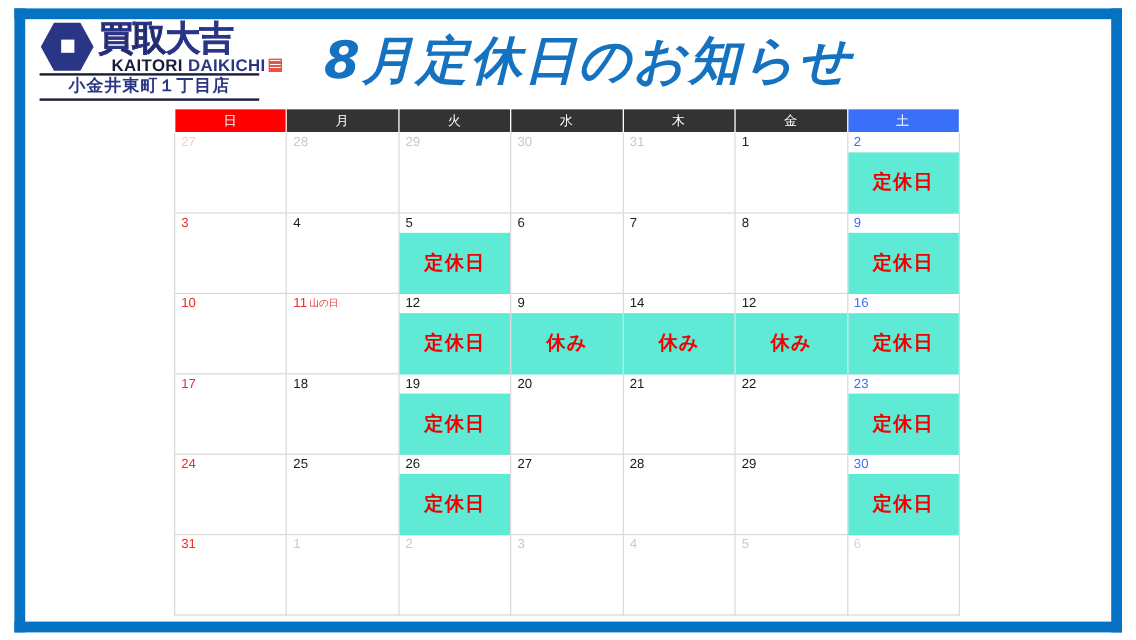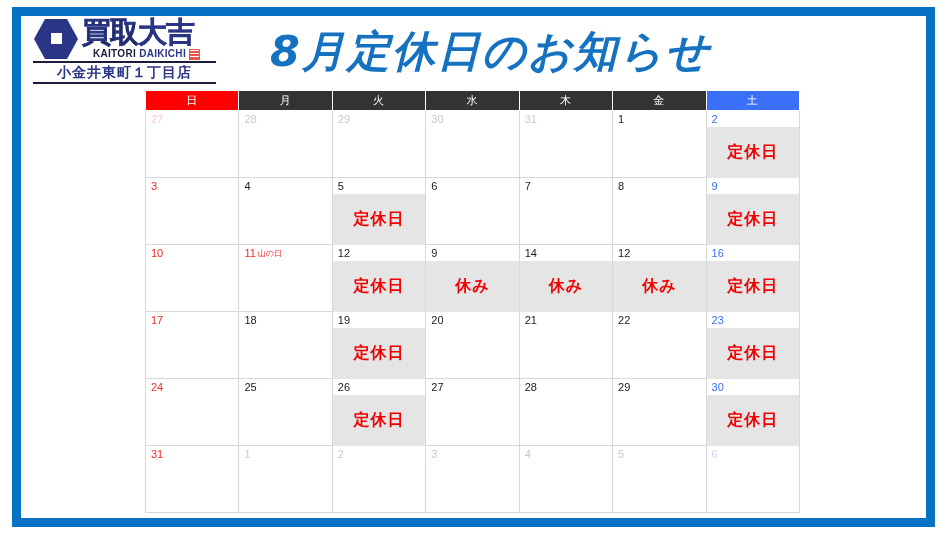--- a/index.html
+++ b/index.html
@@ -61,21 +61,21 @@
   .kanji-main .kai { color: #1b1b3a; }
   .romaji-row {
     display: flex;
     align-items: flex-end;
     height: 12px;
     margin-top: 1px;
   }
   .romaji {
     font-family: "Liberation Sans", sans-serif;
     font-weight: bold;
-    font-size: 10px;
+    font-size: 14px;
     letter-spacing: 0.3px;
     color: #1b1b3a;
     line-height: 12px;
     padding-left: 11px;
   }
   .romaji .dk { color: #2a3586; }
   .stamp {
     width: 11px; height: 11px;
     margin-left: 3px;
     background:
@@ -174,21 +174,21 @@
     margin-left: 2px;
     letter-spacing: 0px;
     vertical-align: 1px;
   }
 
   .mark {
     position: absolute;
     left: 0; right: 0;
     top: 16px;
     height: 51px;
-    background: #e5e5e5;
+    background: #5eead4;
     color: #f00000;
     font-family: "DejaVu Sans", sans-serif;
     font-weight: bold;
     font-size: 16px;
     display: flex;
     align-items: center;
     justify-content: center;
     letter-spacing: 1px;
   }
 </style>

